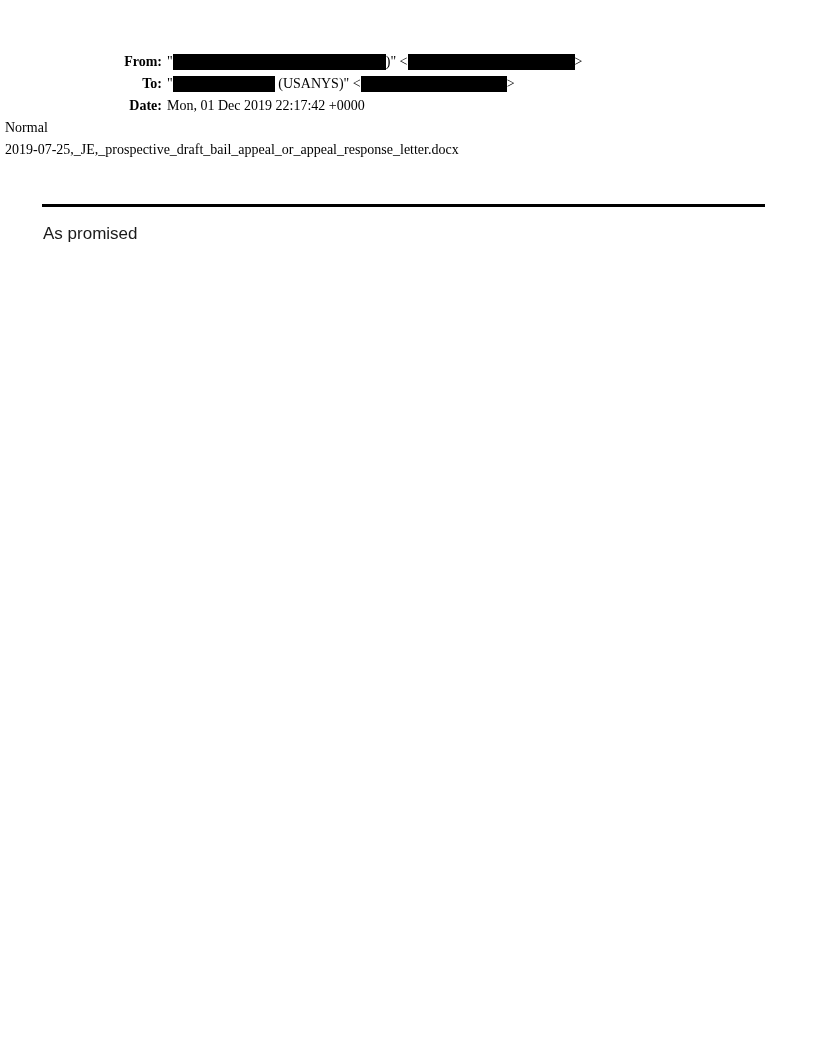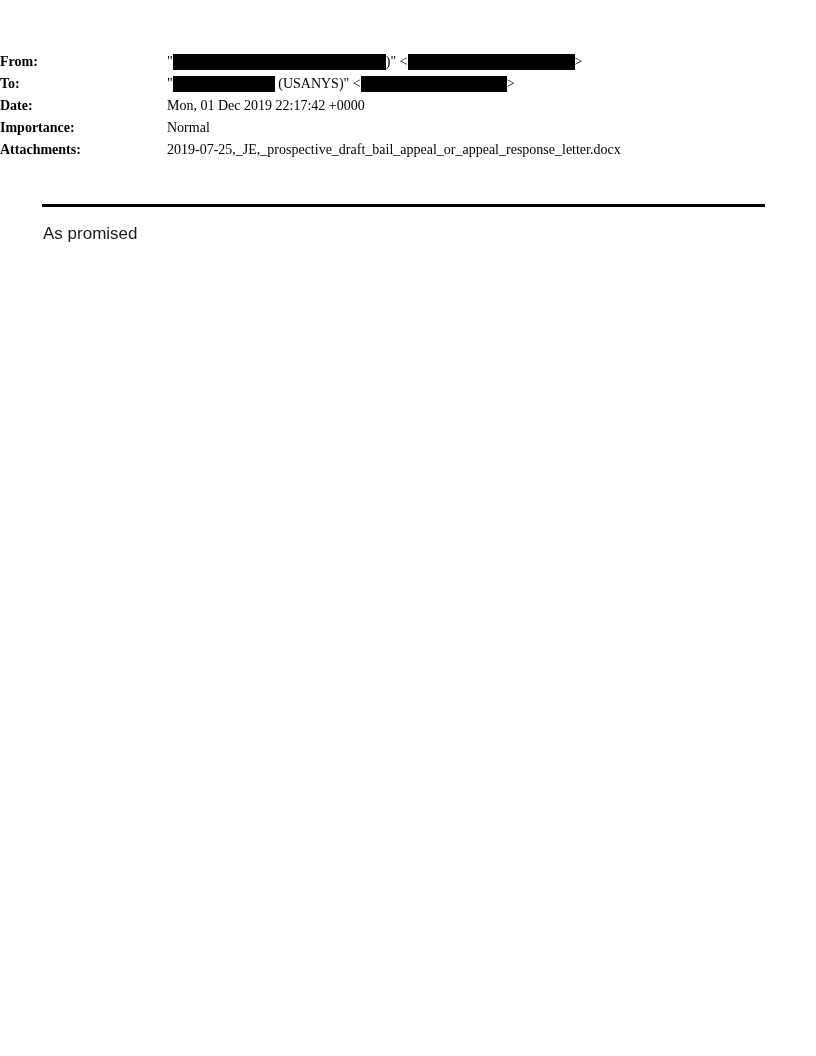--- a/index.html
+++ b/index.html
@@ -25,20 +25,21 @@
   .header-row {
     display: flex;
     align-items: baseline;
     line-height: 22px;
     font-size: 14px;
     white-space: nowrap;
   }
   .header-label {
     flex: 0 0 162px;
     width: 162px;
+    text-align: right;
     font-weight: bold;
   }
   .header-value {
     margin-left: 5px;
     white-space: nowrap;
   }
   .redaction {
     display: inline-block;
     height: 16px;
     vertical-align: -4px;
@@ -76,23 +77,21 @@
         <span class="header-label">To:</span>
         <span class="header-value"><span>"</span><span class="redaction" style="width: 102px; background: rgb(0, 0, 0);"></span><span> (USANYS)" &lt;</span><span class="redaction" style="width: 146px; background: rgb(0, 0, 0);"></span><span>&gt;</span></span>
       </div>
       <div class="header-row">
       </div>
       <div class="header-row">
         <span class="header-label">Date:</span>
         <span class="header-value"><span>Mon, 01 Dec 2019 22:17:42 +0000</span></span>
       </div>
       <div class="header-row">
-        <span class="header-label">Importance:</span>
         <span class="header-value"><span>Normal</span></span>
       </div>
       <div class="header-row">
-        <span class="header-label">Attachments:</span>
         <span class="header-value"><span>2019-07-25,_JE,_prospective_draft_bail_appeal_or_appeal_response_letter.docx</span></span>
       </div>
     </div>
   <div class="divider" style="background: rgb(0, 0, 0);"></div>
   <div class="body-text">As promised</div>
 </div>
 
 </body></html>

